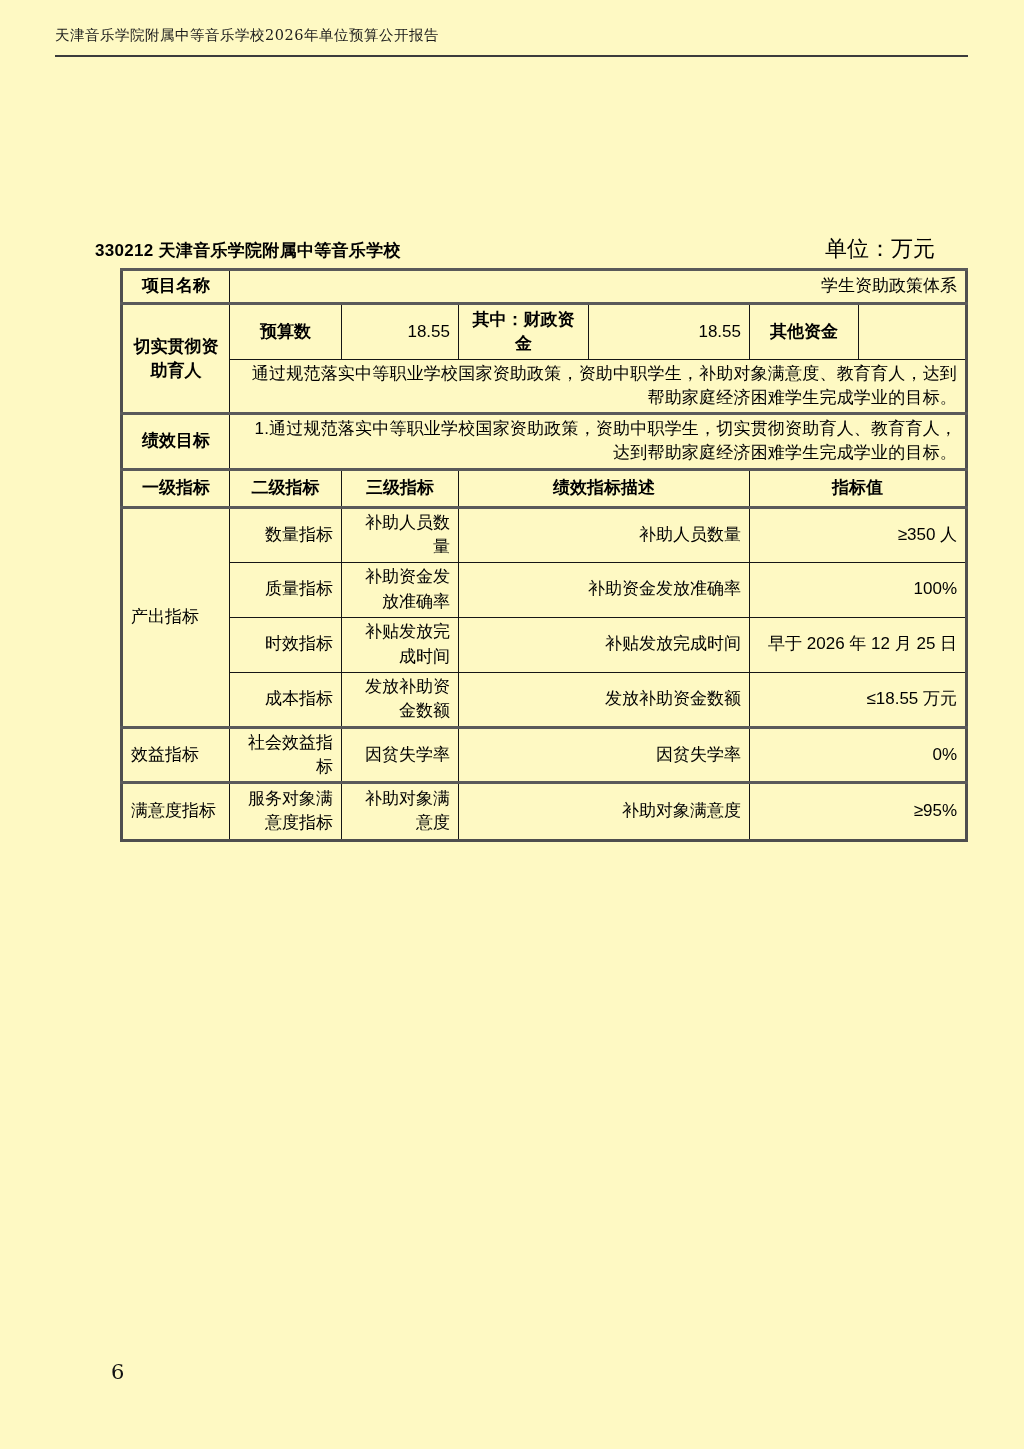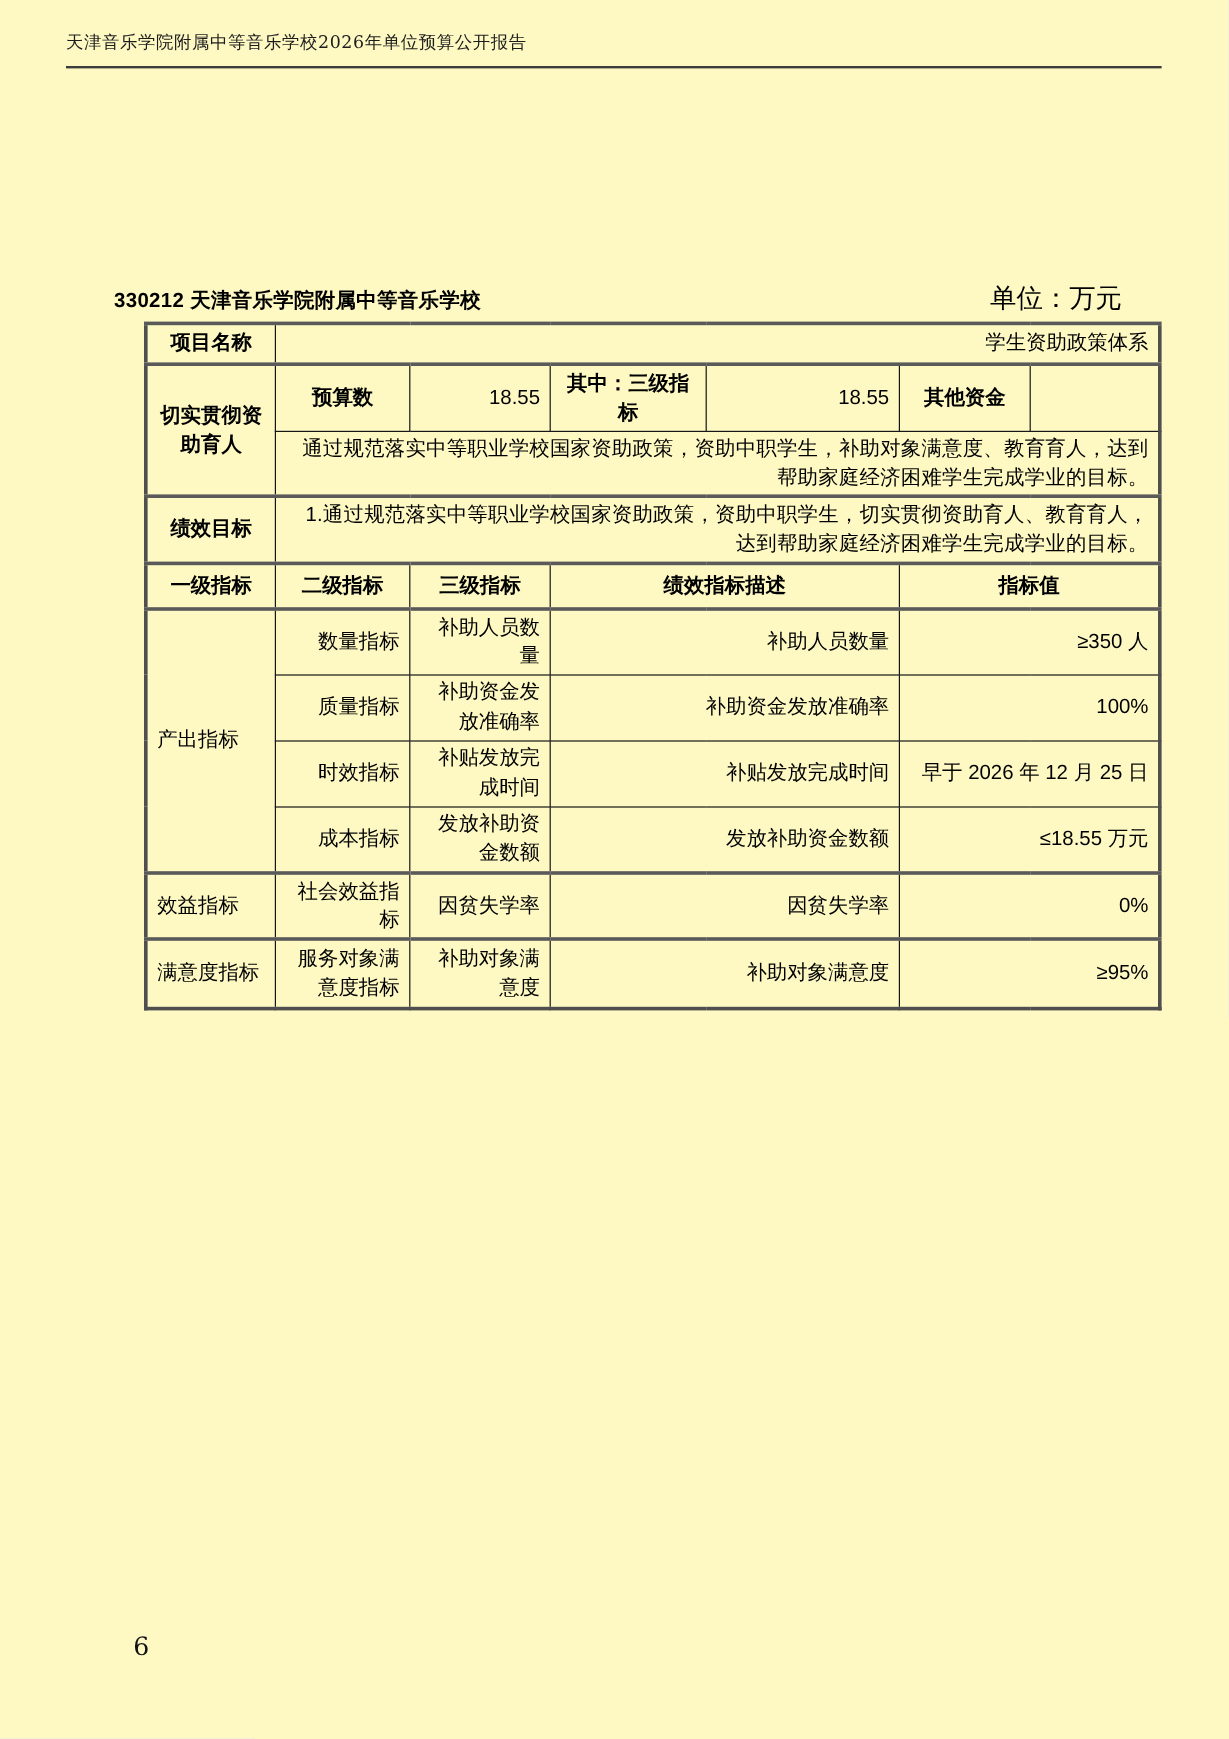--- a/index.html
+++ b/index.html
@@ -121,21 +121,21 @@
     <tbody>
       <tr class="sec" style="height:34px">
         <td class="lbl">项目名称</td>
         <td class="txt" colspan="6">学生资助政策体系</td>
       </tr>
 
       <tr class="sec" style="height:56px">
         <td class="lbl" rowspan="2">切实贯彻资助育人</td>
         <td class="lbl">预算数</td>
         <td class="txt">18.55</td>
-        <td class="lbl fiscal">其中：三级指标</td>
+        <td class="lbl fiscal">其中：财政资金</td>
         <td class="txt">18.55</td>
         <td class="lbl">其他资金</td>
         <td class="txt"></td>
       </tr>
 
       <tr style="height:50px">
         <td class="txt wrap" colspan="6">通过规范落实中等职业学校国家资助政策，资助中职学生，补助对象满意度、教育育人，达到帮助家庭经济困难学生完成学业的目标。</td>
       </tr>
 
       <tr class="sec" style="height:54px">

